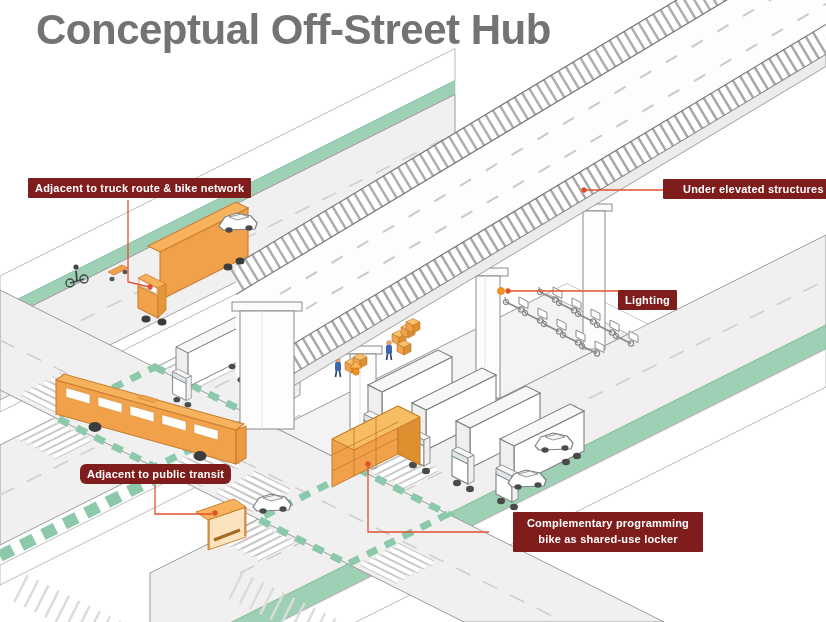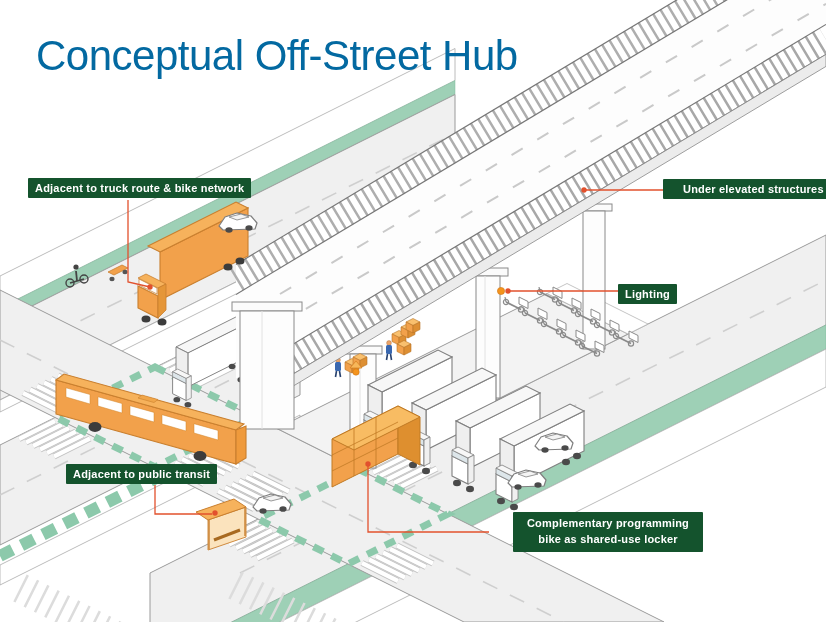--- a/index.html
+++ b/index.html
@@ -1,21 +1,21 @@
 <!DOCTYPE html>
 <html><head>
 <meta charset="utf-8">
 <style>
   html,body{margin:0;padding:0;background:#fff;}
   #stage{position:relative;width:826px;height:622px;background:#fff;overflow:hidden;
          font-family:"Liberation Sans",sans-serif;}
   #scene{position:absolute;left:0;top:0;}
-  #page-title{position:absolute;left:36px;top:32px;margin:0;font-size:42px;font-weight:400;
-              color:#0369a1;letter-spacing:-0.5px;white-space:nowrap;}
-  .callout{position:absolute;background:#14532d;color:#fff;font-size:11px;font-weight:700;
+  #page-title{position:absolute;left:36px;top:6px;margin:0;font-size:42px;font-weight:700;
+              color:#737373;letter-spacing:-0.5px;white-space:nowrap;}
+  .callout{position:absolute;background:#7f1d1d;color:#fff;font-size:11px;font-weight:700;
            padding:4px 7px;white-space:nowrap;letter-spacing:.2px;border-radius:1px;}
   .callout.center{text-align:center;line-height:1.45;white-space:normal;width:176px;}
 </style>
 </head>
 <body>
 
 <div id="stage">
 
 <svg id="scene" width="826" height="622" viewBox="0 0 826 622">
   <defs>
@@ -291,20 +291,20 @@
     <circle cx="508" cy="291" r="2.7"></circle>
     <circle cx="215" cy="513" r="2.7"></circle>
     <circle cx="368" cy="464" r="2.7"></circle>
   </g>
 </svg>
 
 <h1 id="page-title">Conceptual Off-Street Hub</h1>
 
 <div class="callout" style="left:28px;top:178px;">Adjacent to truck route &amp; bike network</div>
 <div class="callout" style="left:663px;top:179px;padding-left:20px;">Under elevated structures</div>
-<div class="callout" style="left:618px;top:284px;">Lighting</div>
-<div class="callout" style="left:66px;top:464px;">Adjacent to public transit</div>
+<div class="callout" style="left:618px;top:290px;">Lighting</div>
+<div class="callout" style="left:80px;top:464px;border-radius:6px;">Adjacent to public transit</div>
 <div class="callout center" style="left:513px;top:512px;">
   <span>Complementary programming</span><br>
   <span>bike as shared-use locker</span>
 </div>
 
 </div>
 
 </body></html>

